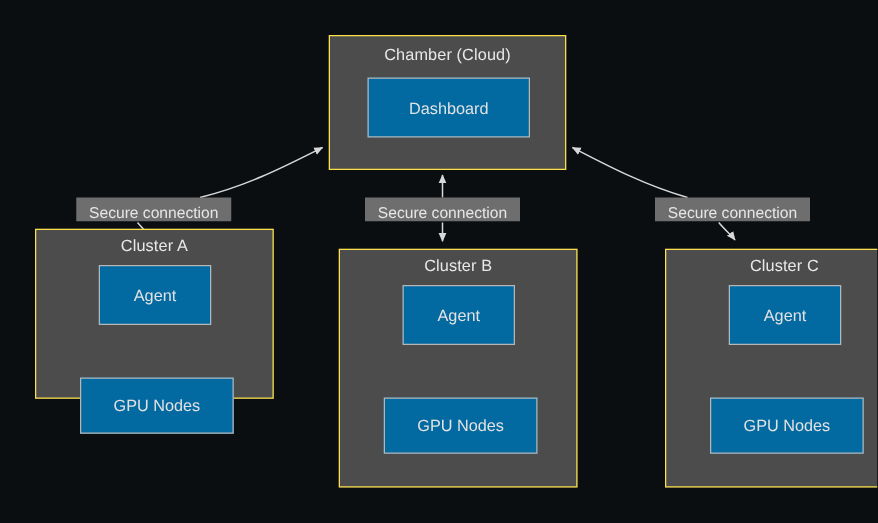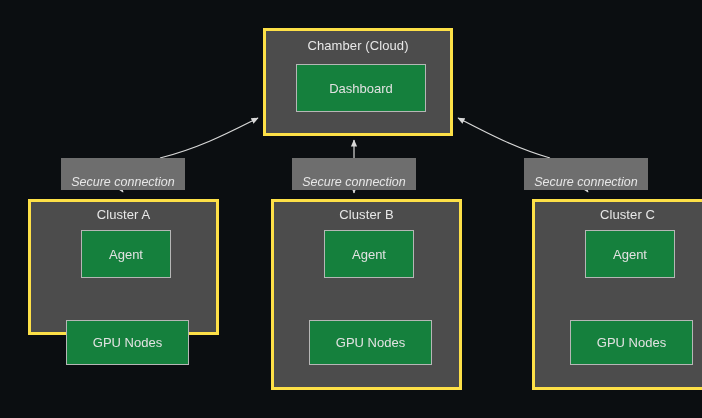--- a/index.html
+++ b/index.html
@@ -20,60 +20,59 @@
     left: 0;
     top: 0;
     width: 702px;
     height: 418px;
     pointer-events: none;
   }
   
   .container-box {
     position: absolute;
     background: #4c4c4c;
-    border: 3px solid #fde047;
+    border: 1px solid #fde047;
     box-sizing: border-box;
     padding-left: 40px;
   }
   .container-title {
     position: absolute;
     left: 0;
     right: 0;
     text-align: center;
     color: #e8e8e8;
     font-size: 13px;
     letter-spacing: 0.1px;
     white-space: nowrap;
   }
   
   .inner-box {
     position: absolute;
-    background: #15803d;
+    background: #0369a1;
     border: 1px solid #b6b6b6;
     box-sizing: border-box;
     display: flex;
     align-items: center;
     justify-content: center;
   }
   .inner-box span {
     color: #e2e2e2;
     font-size: 13px;
     white-space: nowrap;
   }
   
   .edge-label {
     position: absolute;
     background: #6e6e6e;
     color: #e6e6e6;
     font-size: 12.5px;
     line-height: 17px;
-    padding: 16px 2px;
+    padding: 4px 2px;
     white-space: nowrap;
     box-sizing: border-box;
-    font-style: italic;
   }
 </style>
 </head>
 <body>
 
 <div id="canvas">
 
   <svg class="edges" viewBox="0 0 702 418">
     <defs>
       <marker id="arrowhead" markerWidth="7" markerHeight="7" refX="5.5" refY="3" orient="auto">
@@ -98,21 +97,21 @@
     <div class="container-title" style="top:7px;">Chamber (Cloud)</div>
     <div class="inner-box" style="left:30px; top:33px; width:130px; height:48px;">
       <span>Dashboard</span>
     </div>
   </div>
 
   <div class="edge-label" style="left:61px; top:158px; width:124px; height:19px; text-align:center;">
     <span>Secure connection</span>
   </div>
 
-  <div class="container-box" style="left:28px; top:199px; width:191px; height:136px;">
+  <div class="container-box" style="left:28px; top:183px; width:191px; height:136px;">
     <div class="container-title" style="top:5px;">Cluster A</div>
     <div class="inner-box" style="left:50px; top:28px; width:90px; height:48px;">
       <span>Agent</span>
     </div>
     <div class="inner-box" style="left:35px; top:118px; width:123px; height:45px;">
       <span>GPU Nodes</span>
     </div>
   </div>
 
   <div class="edge-label" style="left:292px; top:158px; width:124px; height:19px; text-align:center;">

